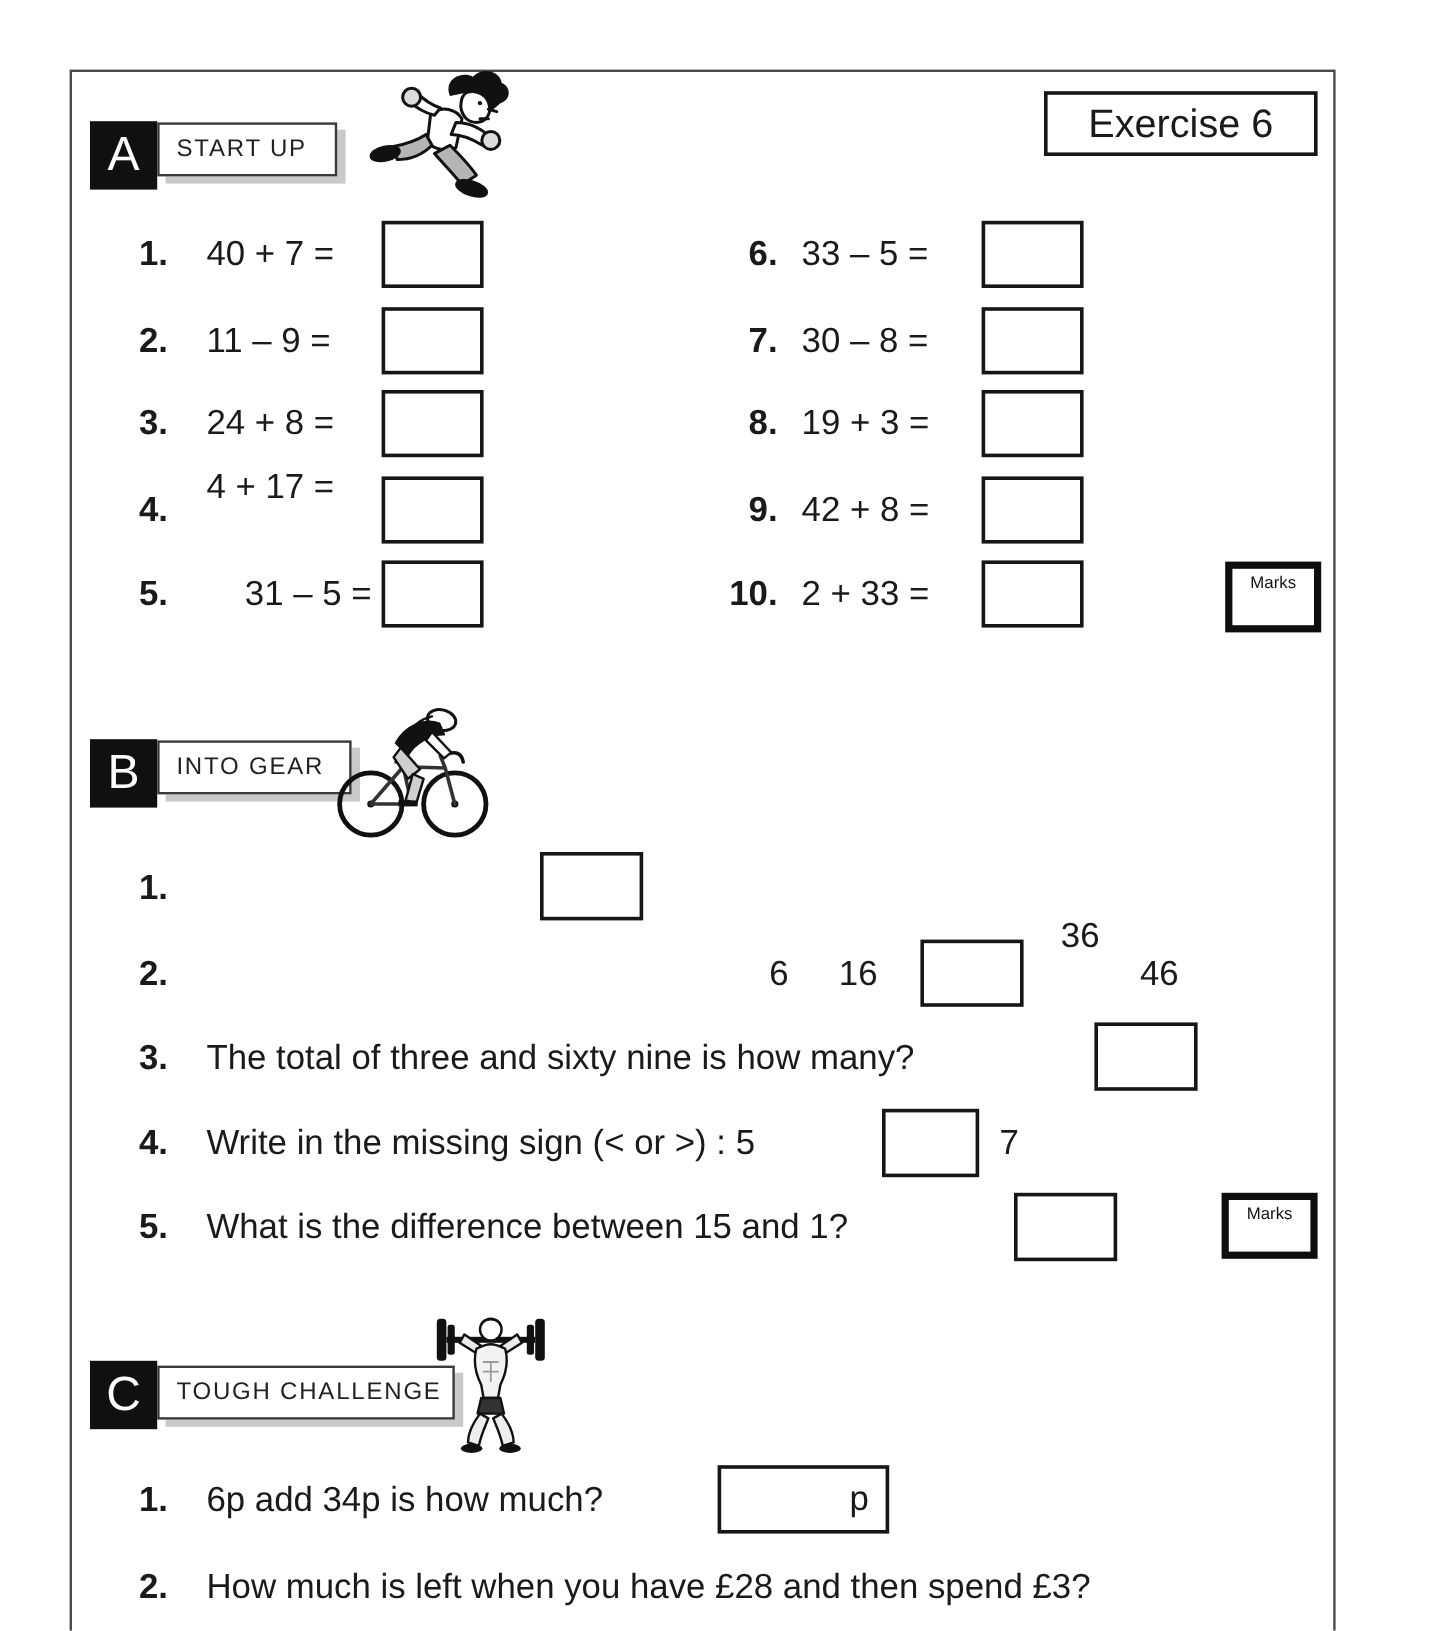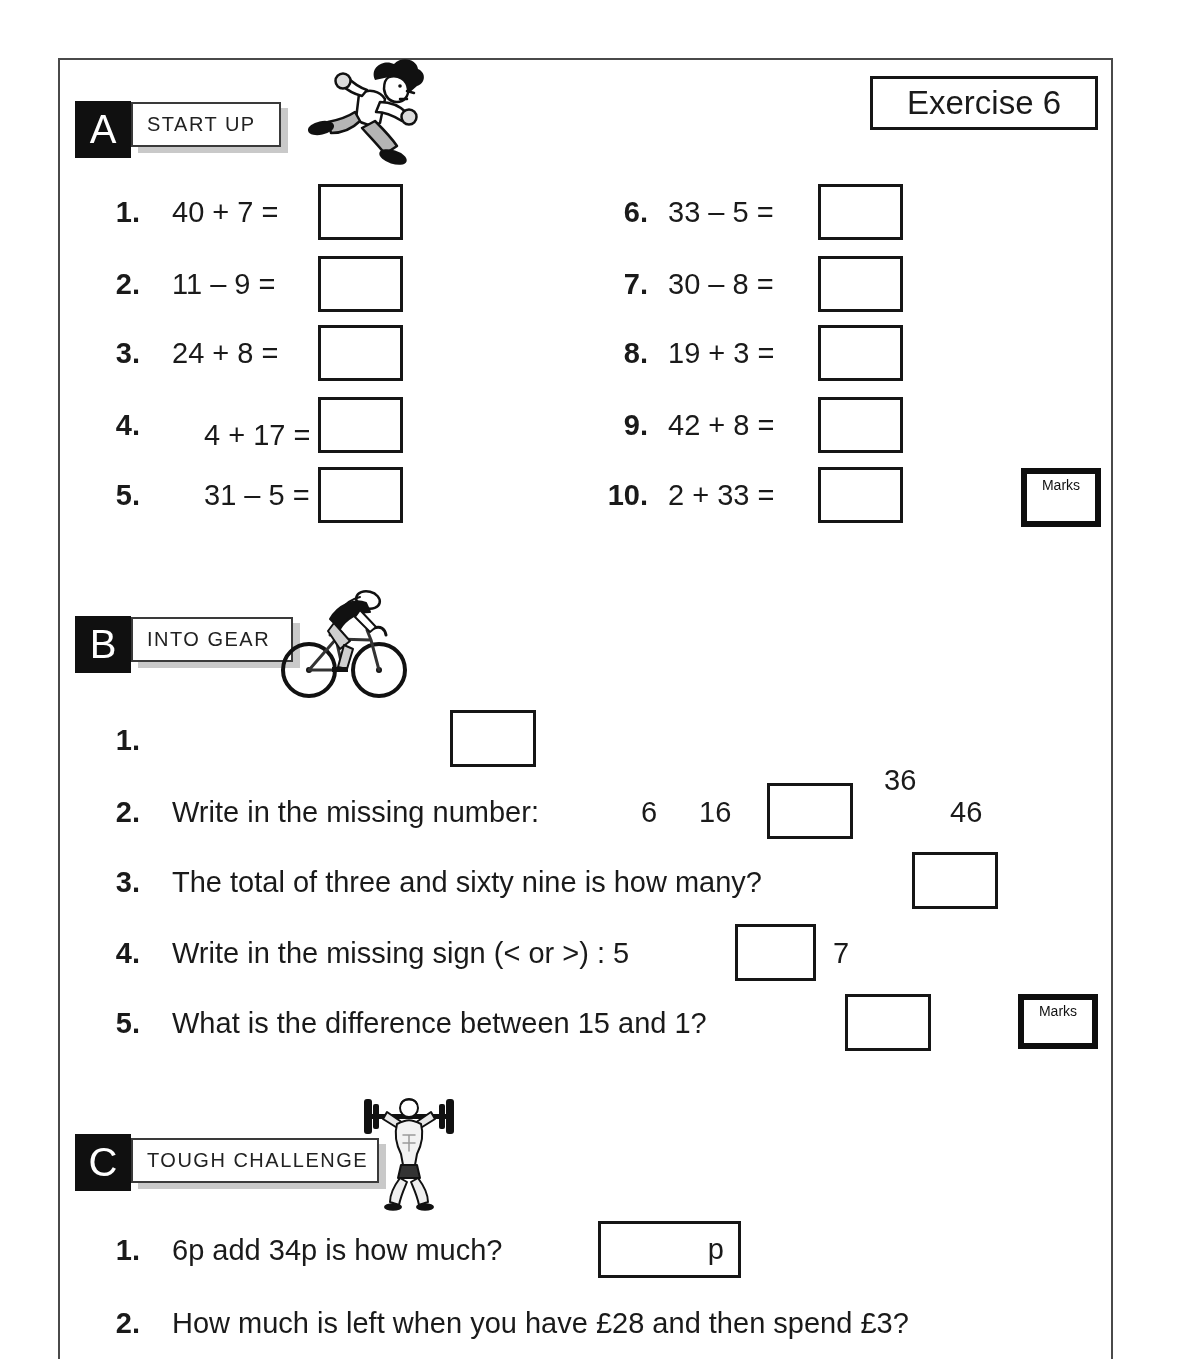--- a/index.html
+++ b/index.html
@@ -60,21 +60,21 @@
 
   <span class="qnum" style="left:88px;top:256px;width:52px;">2.</span>
   <span class="qtext" style="left:172px;top:256px;">11 – 9  =</span>
   <div class="abox" style="left:318px;top:256px;width:85px;height:56px;"></div>
 
   <span class="qnum" style="left:88px;top:325px;width:52px;">3.</span>
   <span class="qtext" style="left:172px;top:325px;">24 + 8 =</span>
   <div class="abox" style="left:318px;top:325px;width:85px;height:56px;"></div>
 
   <span class="qnum" style="left:88px;top:397px;width:52px;">4.</span>
-  <span class="qtext" style="left:172px;top:407px;margin-left:32px;">4 + 17 =</span>
+  <span class="qtext" style="left:172px;top:378px;">4 + 17 =</span>
   <div class="abox" style="left:318px;top:397px;width:85px;height:56px;"></div>
 
   <span class="qnum" style="left:88px;top:467px;width:52px;">5.</span>
   <span class="qtext" style="left:172px;top:467px;margin-left:32px;">31 – 5 =</span>
   <div class="abox" style="left:318px;top:467px;width:85px;height:56px;"></div>
 
   <span class="qnum" style="left:578px;top:184px;width:70px;">6.</span>
   <span class="qtext" style="left:668px;top:184px;">33 – 5 =</span>
   <div class="abox" style="left:818px;top:184px;width:85px;height:56px;"></div>
 
@@ -117,21 +117,20 @@
       <path d="M54 46 L70 64 L60 72 L48 54 Z" fill="#cfcfcf" stroke-width="2"></path>
       <path d="M64 68 L58 90 L67 92 L73 72 Z" fill="#cfcfcf" stroke-width="2"></path>
       <rect x="52" y="90" width="16" height="5" fill="#111" stroke="none"></rect>
     </g>
   </svg>
 
   <span class="qnum" style="left:88px;top:712px;width:52px;">1.</span>
   <div class="abox" style="left:450px;top:710px;width:86px;height:57px;"></div>
 
   <span class="qnum" style="left:88px;top:784px;width:52px;">2.</span>
-  <span class="qtext" style="left:172px;top:784px;">Write in the missing number:</span>
   <span class="seqnum" style="left:641px;top:784px;">6</span>
   <span class="seqnum" style="left:699px;top:784px;">16</span>
   <div class="abox" style="left:767px;top:783px;width:86px;height:56px;"></div>
   <span class="seqnum" style="left:884px;top:752px;">36</span>
   <span class="seqnum" style="left:950px;top:784px;">46</span>
 
   <span class="qnum" style="left:88px;top:854px;width:52px;">3.</span>
   <span class="qtext" style="left:172px;top:854px;">The total of three and sixty nine is how many?</span>
   <div class="abox" style="left:912px;top:852px;width:86px;height:57px;"></div>
 

